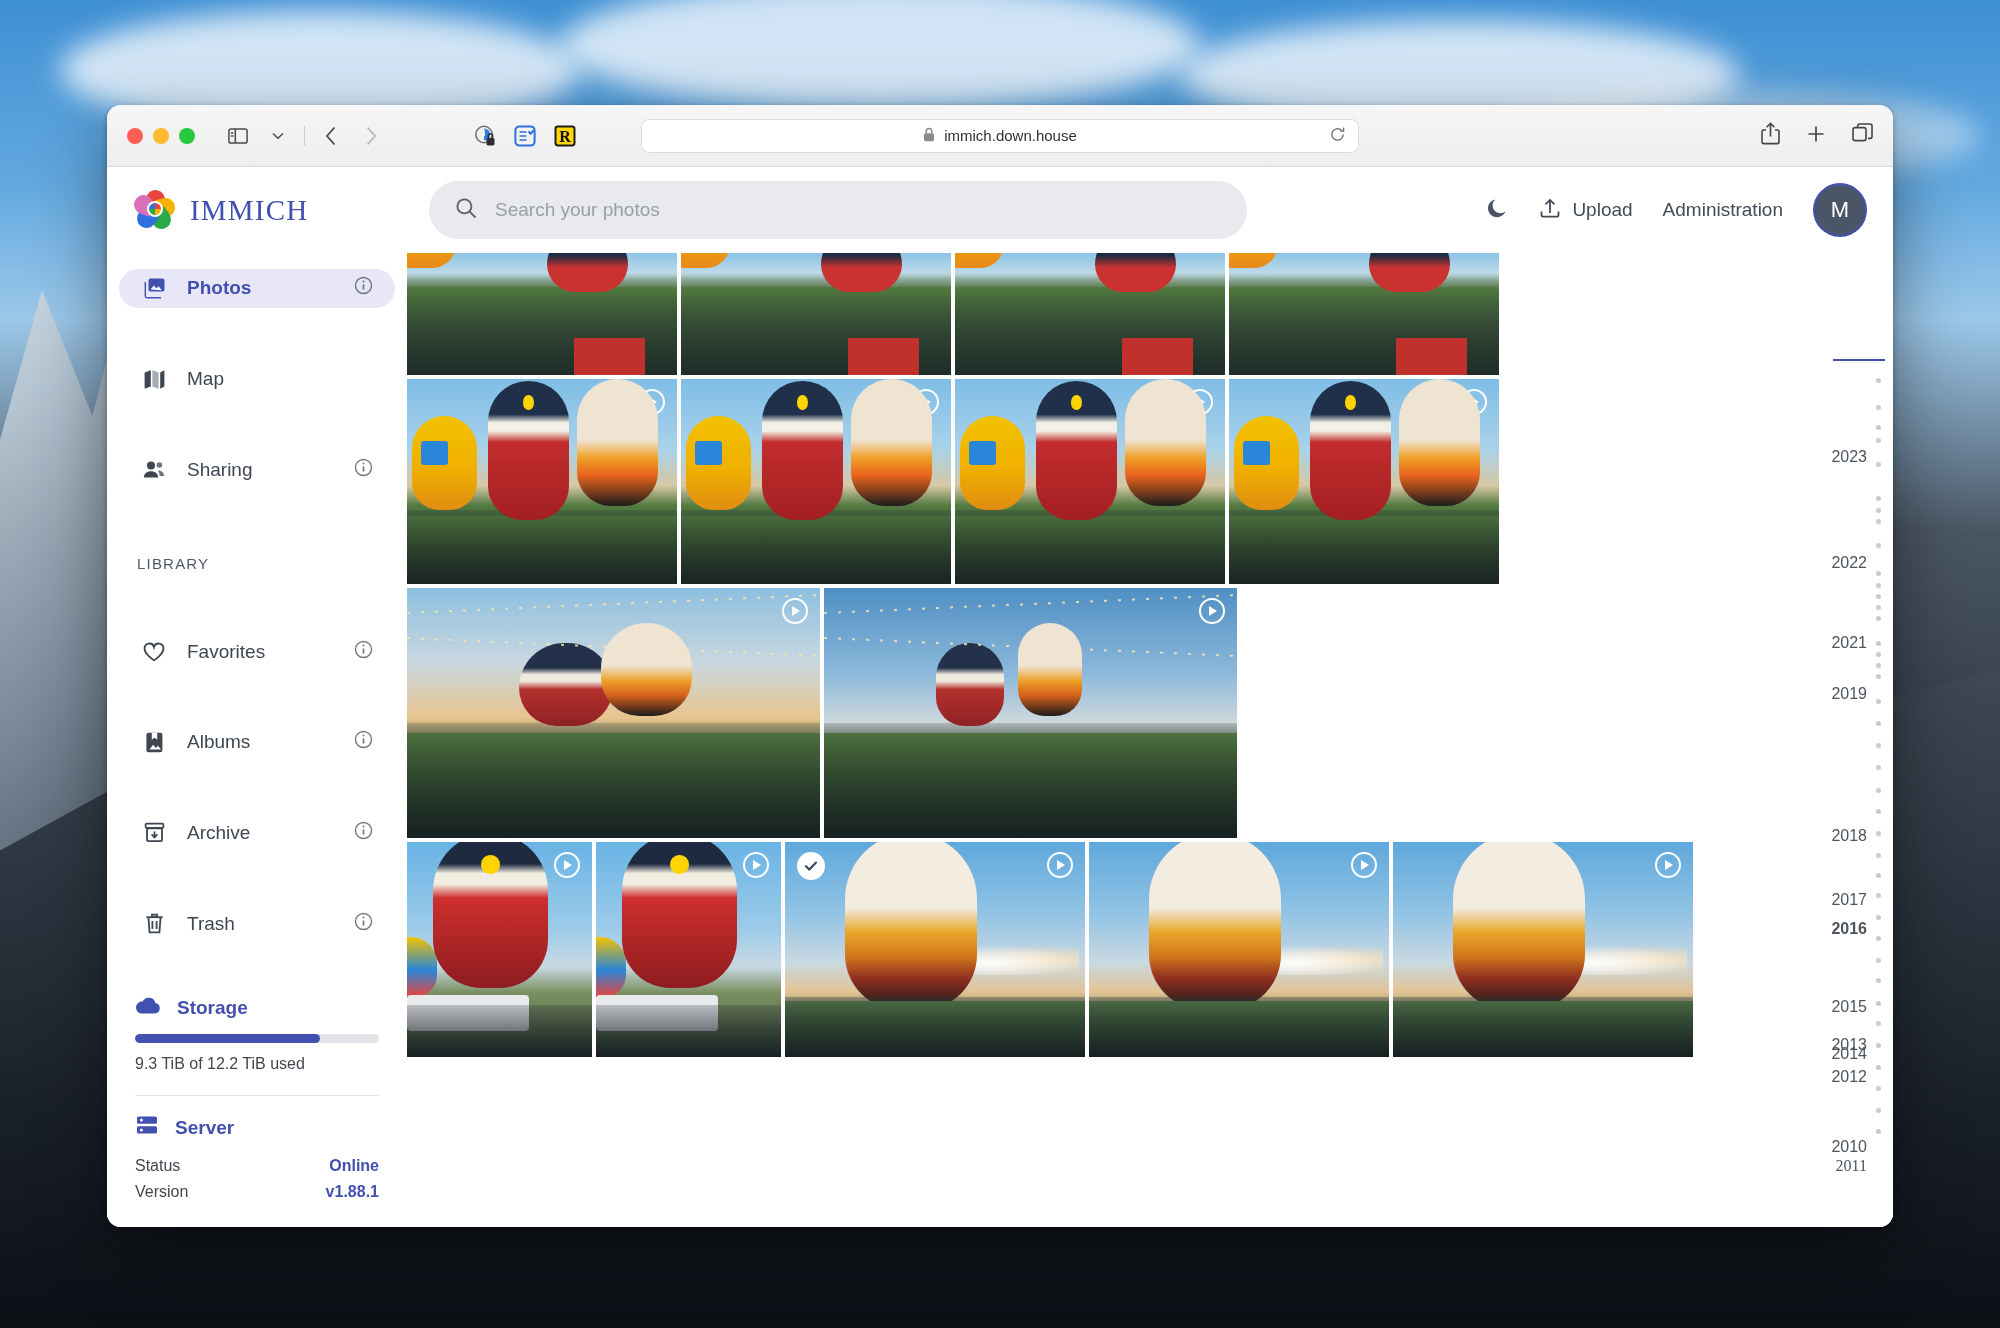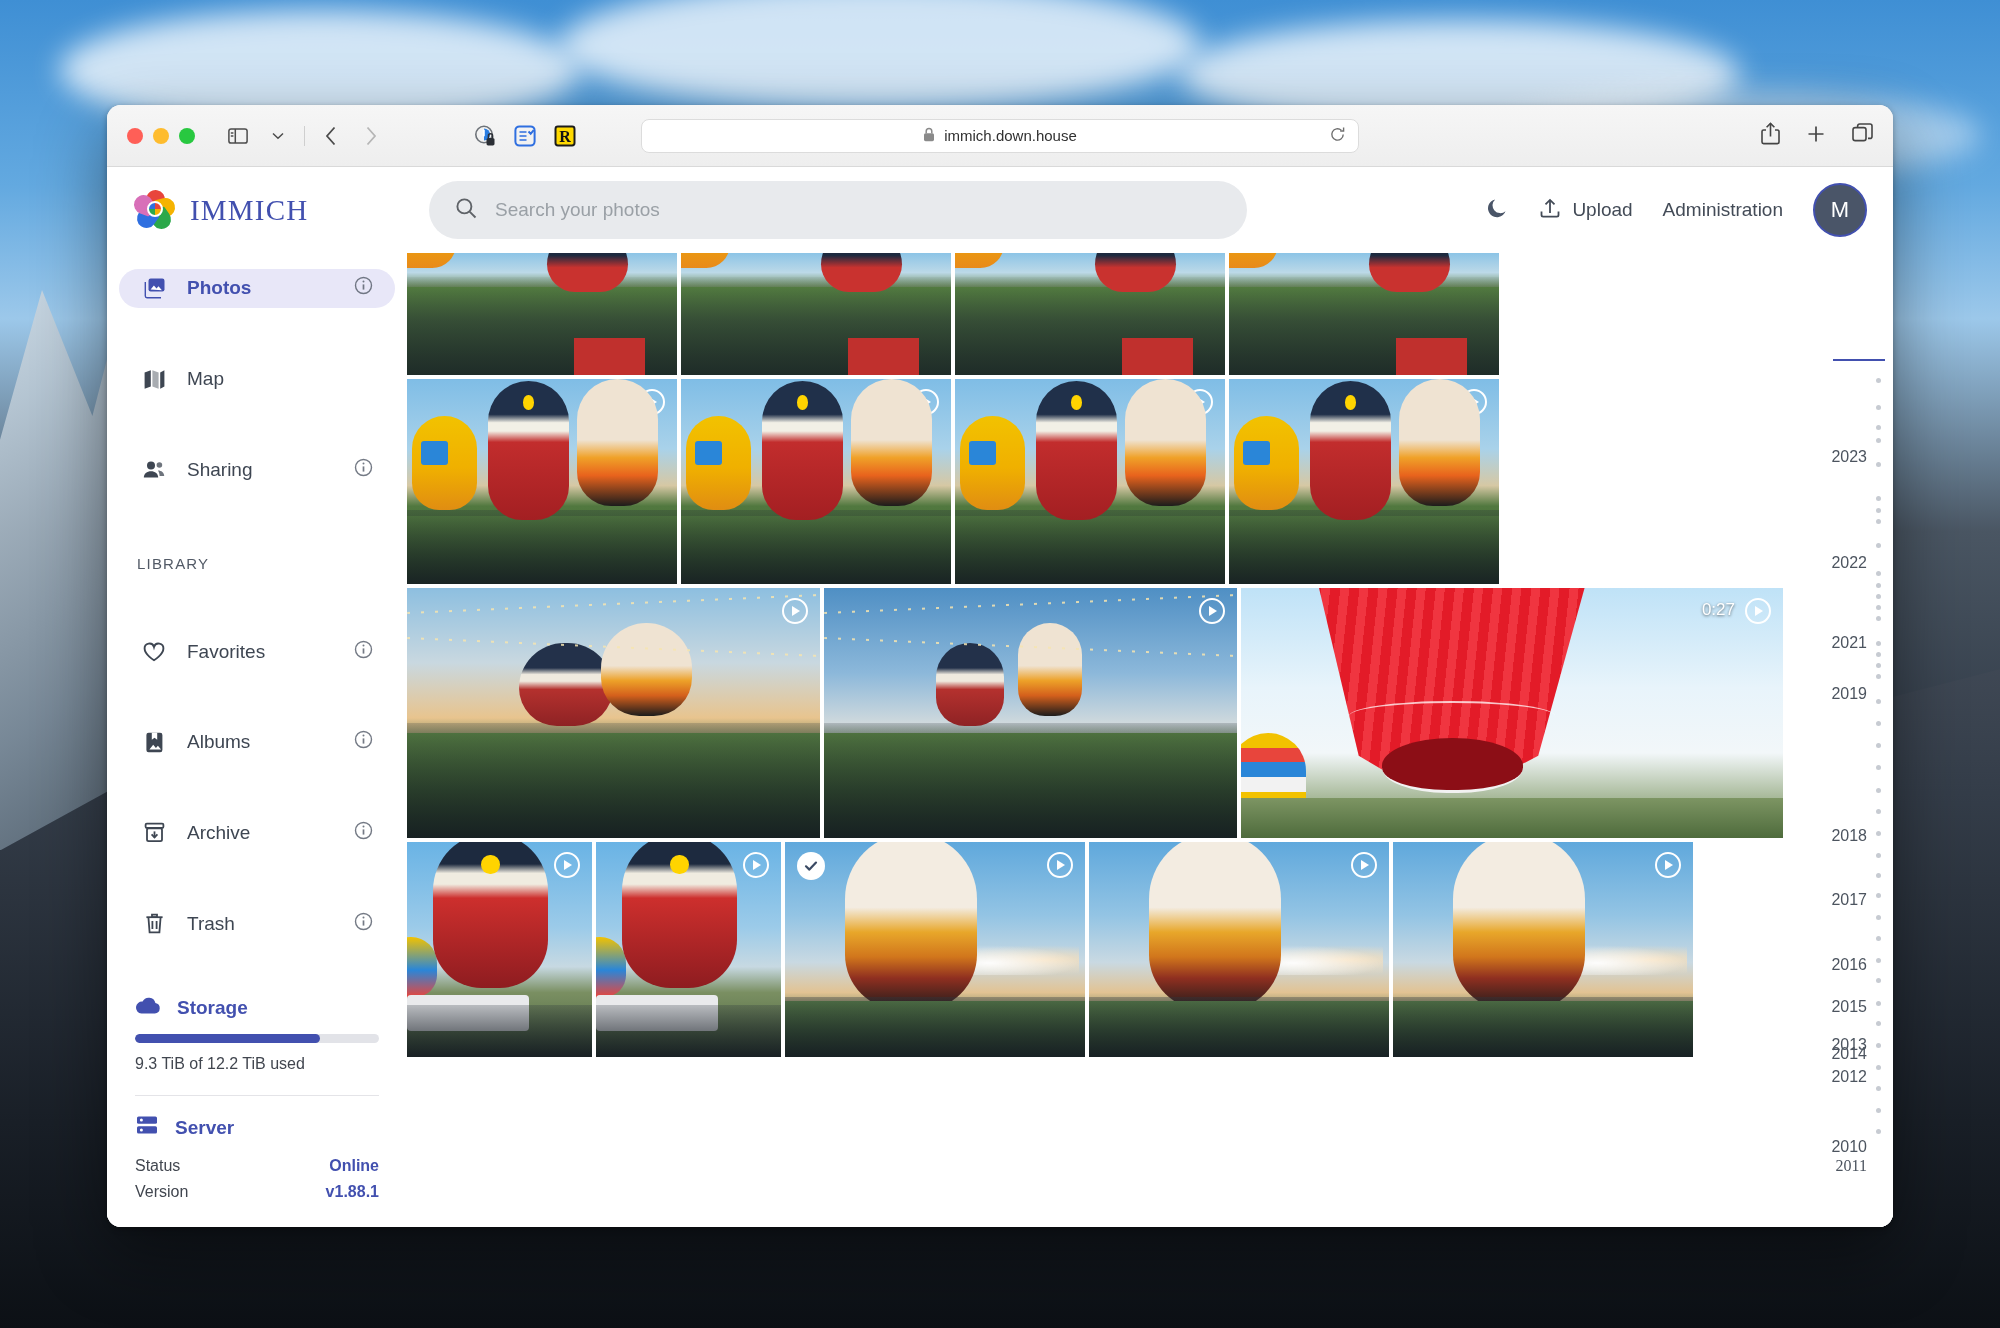--- a/index.html
+++ b/index.html
@@ -659,31 +659,20 @@
               </div>
               <div class="thumb" style="width: 413px; height: 250px;">
                 <div class="art" style="background: linear-gradient(rgb(79, 143, 196) 0%, rgb(140, 184, 218) 34%, rgb(207, 217, 221) 54%, rgb(93, 122, 76) 64%, rgb(60, 90, 48) 100%);">
                   <div class="balloon" style="left: 111.51px; top: 55px; width: 68.3102px; height: 82.5px; z-index: 2; background: linear-gradient(rgb(35, 49, 74) 0%, rgb(35, 49, 74) 30%, rgb(239, 233, 222) 38%, rgb(239, 233, 222) 46%, rgb(180, 49, 46) 56%, rgb(142, 34, 36) 100%); border-radius: 34.1551px 34.1551px 28.6903px 28.6903px;"></div>
                   <div class="balloon" style="left: 194.11px; top: 35px; width: 64.1802px; height: 92.5px; z-index: 2; background: linear-gradient(rgb(239, 227, 210) 0%, rgb(239, 227, 210) 46%, rgb(237, 161, 40) 62%, rgb(212, 96, 28) 78%, rgb(28, 28, 28) 100%); border-radius: 32.0901px 32.0901px 26.9557px 26.9557px;"></div>
                   <div style="position: absolute; left: 0px; right: 0px; top: 15px; height: 2px; background: repeating-linear-gradient(to right, rgb(246, 229, 176) 0px, rgb(246, 229, 176) 3px, transparent 3px, transparent 14px); transform: rotate(-2.5deg); z-index: 4; opacity: 0.85;"></div>
                   <div style="position: absolute; left: 0px; right: 0px; top: 57.5px; height: 2px; background: repeating-linear-gradient(to right, rgb(246, 229, 176) 0px, rgb(246, 229, 176) 3px, transparent 3px, transparent 14px); transform: rotate(2.5deg); z-index: 4; opacity: 0.85;"></div>
                   <div class="grass" style="height: 42%; background: linear-gradient(rgb(93, 138, 68), rgb(47, 83, 37));"></div>
                   <div class="crowd" style="height: 46%; background: linear-gradient(rgba(40, 48, 58, 0.2), rgba(20, 26, 34, 0.88));"></div>
                 </div>
-                <div class="badge-play"></div>
-              </div>
-              <div class="thumb" style="width: 542px; height: 250px;">
-                <div class="art" style="background: linear-gradient(rgb(191, 226, 247) 0%, rgb(232, 244, 251) 40%, rgb(242, 247, 249) 66%, rgb(159, 178, 142) 86%, rgb(107, 130, 87) 100%);">
-                  <div style="position: absolute; left: 16.26px; top: -30px; width: 390.24px; height: 230px; background: repeating-linear-gradient(96deg, rgb(227, 27, 40) 0px, rgb(227, 27, 40) 10px, rgb(240, 53, 64) 10px, rgb(240, 53, 64) 19px); clip-path: polygon(14% 0%, 86% 0%, 72% 86%, 56% 100%, 40% 100%, 26% 86%); z-index: 2;"></div>
-                  <div style="position: absolute; left: 108.4px; top: 112.5px; width: 205.96px; height: 30px; border-top: 2px solid rgba(255, 255, 255, 0.75); border-radius: 50%; z-index: 3;"></div>
-                  <div style="position: absolute; left: 140.92px; top: 150px; width: 140.92px; height: 55px; background: rgb(140, 14, 22); border-radius: 50% 50% 46% 46%; z-index: 4; border-bottom: 3px solid rgb(242, 242, 242);"></div>
-                  <div style="position: absolute; left: -10.84px; bottom: 0px; width: 75.88px; height: 105px; background: repeating-linear-gradient(rgb(242, 194, 0) 0px, rgb(242, 194, 0) 14%, rgb(232, 69, 60) 14%, rgb(232, 69, 60) 28%, rgb(42, 134, 216) 28%, rgb(42, 134, 216) 42%, rgb(242, 242, 242) 42%, rgb(242, 242, 242) 56%); border-radius: 37.94px 37.94px 6px 6px; z-index: 5;"></div>
-                  <div class="grass" style="height: 16%; background: linear-gradient(rgb(125, 149, 99), rgb(78, 107, 60)); z-index: 6;"></div>
-                </div>
-                <div class="dur">0:27</div>
                 <div class="badge-play"></div>
               </div>
             </div>
             <div class="row">
               <div class="thumb" style="width: 185px; height: 215px;">
                 <div class="art" style="background: linear-gradient(rgb(105, 179, 229) 0%, rgb(156, 203, 233) 40%, rgb(199, 217, 226) 58%, rgb(122, 143, 98) 70%, rgb(70, 96, 58) 100%);">
                   <div class="balloon" style="left: 25.9px; top: -8.6px; width: 114.7px; height: 154.8px; z-index: 2; background: linear-gradient(rgb(29, 42, 63) 0%, rgb(29, 42, 63) 20%, rgb(240, 236, 224) 26%, rgb(240, 236, 224) 33%, rgb(205, 47, 45) 42%, rgb(142, 28, 32) 100%); border-radius: 57.35px 57.35px 48.174px 48.174px;"></div>
                   <div style="position: absolute; left: 74px; top: 12.9px; width: 18.5px; height: 19.35px; background: rgb(255, 212, 0); border-radius: 50%; z-index: 4;"></div>
                   <div class="balloon" style="left: -22.2px; top: 94.6px; width: 51.8px; height: 60.2px; z-index: 1; background: linear-gradient(rgb(242, 194, 0) 0%, rgb(42, 134, 216) 55%, rgb(232, 69, 60) 100%); border-radius: 25.9px 25.9px 21.756px 21.756px;"></div>
                   <div style="position: absolute; left: 0px; bottom: 25.8px; width: 122.1px; height: 36.55px; background: rgb(233, 234, 236); border-radius: 4px; z-index: 5;"></div>
@@ -774,21 +763,21 @@
             <div class="tick" style="top: 812px;"></div>
             <div class="tick" style="top: 833px;"></div>
             <div class="tick" style="top: 855px;"></div>
             <div class="tick" style="top: 876px;"></div>
             <div class="yr" style="top: 195px;">2023</div>
             <div class="yr" style="top: 301px;">2022</div>
             <div class="yr" style="top: 381px;">2021</div>
             <div class="yr" style="top: 432px;">2019</div>
             <div class="yr" style="top: 574px;">2018</div>
             <div class="yr" style="top: 638px;">2017</div>
-            <div class="yr" style="top: 703px;">2016</div>
+            <div class="yr" style="top: 667px; font-weight: bold;">2016</div>
             <div class="yr" style="top: 745px;">2015</div>
             <div class="yr" style="top: 792px;">2014</div>
             <div class="yr" style="top: 783px;">2013</div>
             <div class="yr" style="top: 815px;">2012</div>
             <div class="yr" style="top: 904px; font-family: Liberation Serif, serif;">2011</div>
             <div class="yr" style="top: 885px;">2010</div>
             <div class="cursor" style="top: 106px;"></div>
           </div>
       </div>
 

